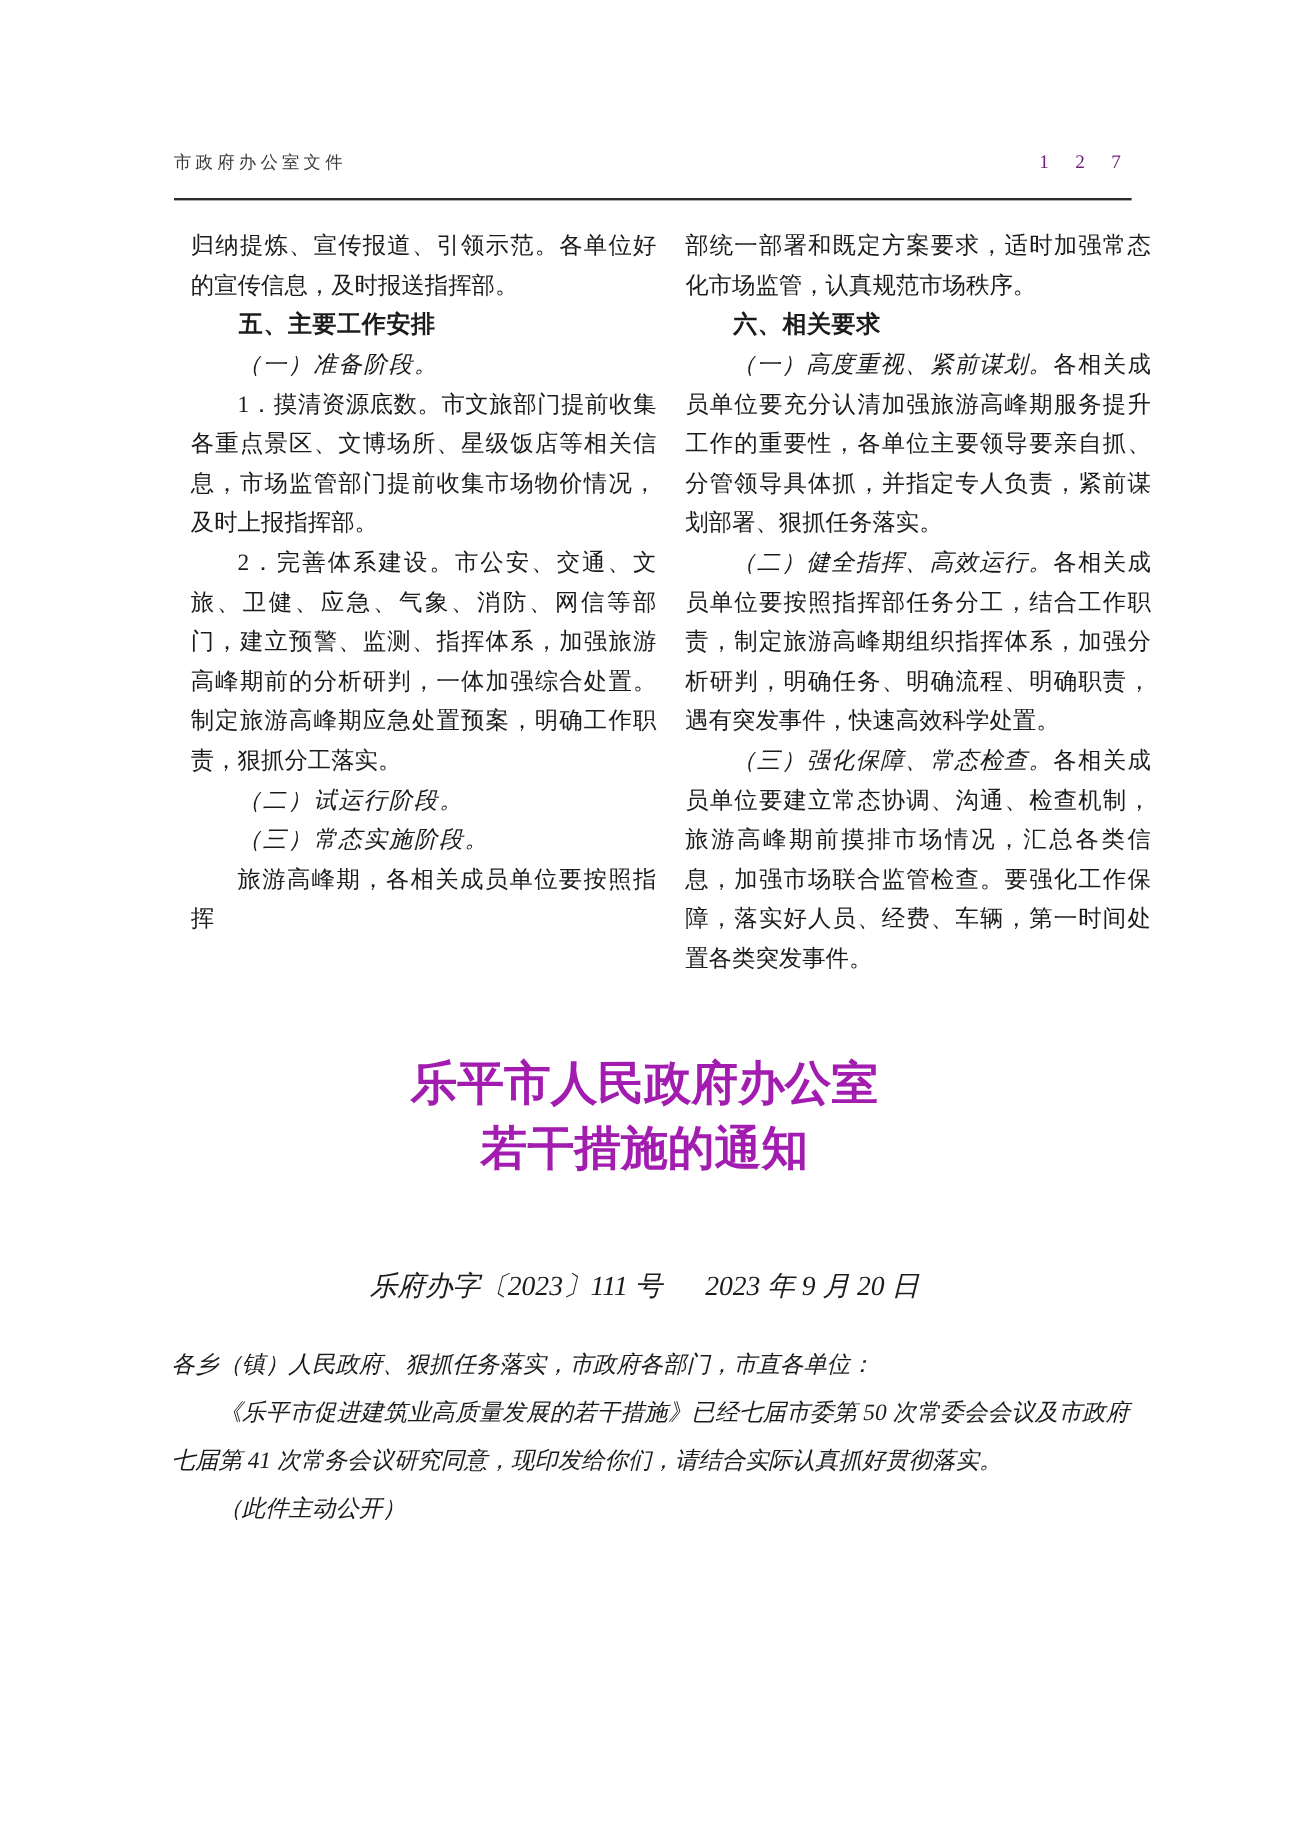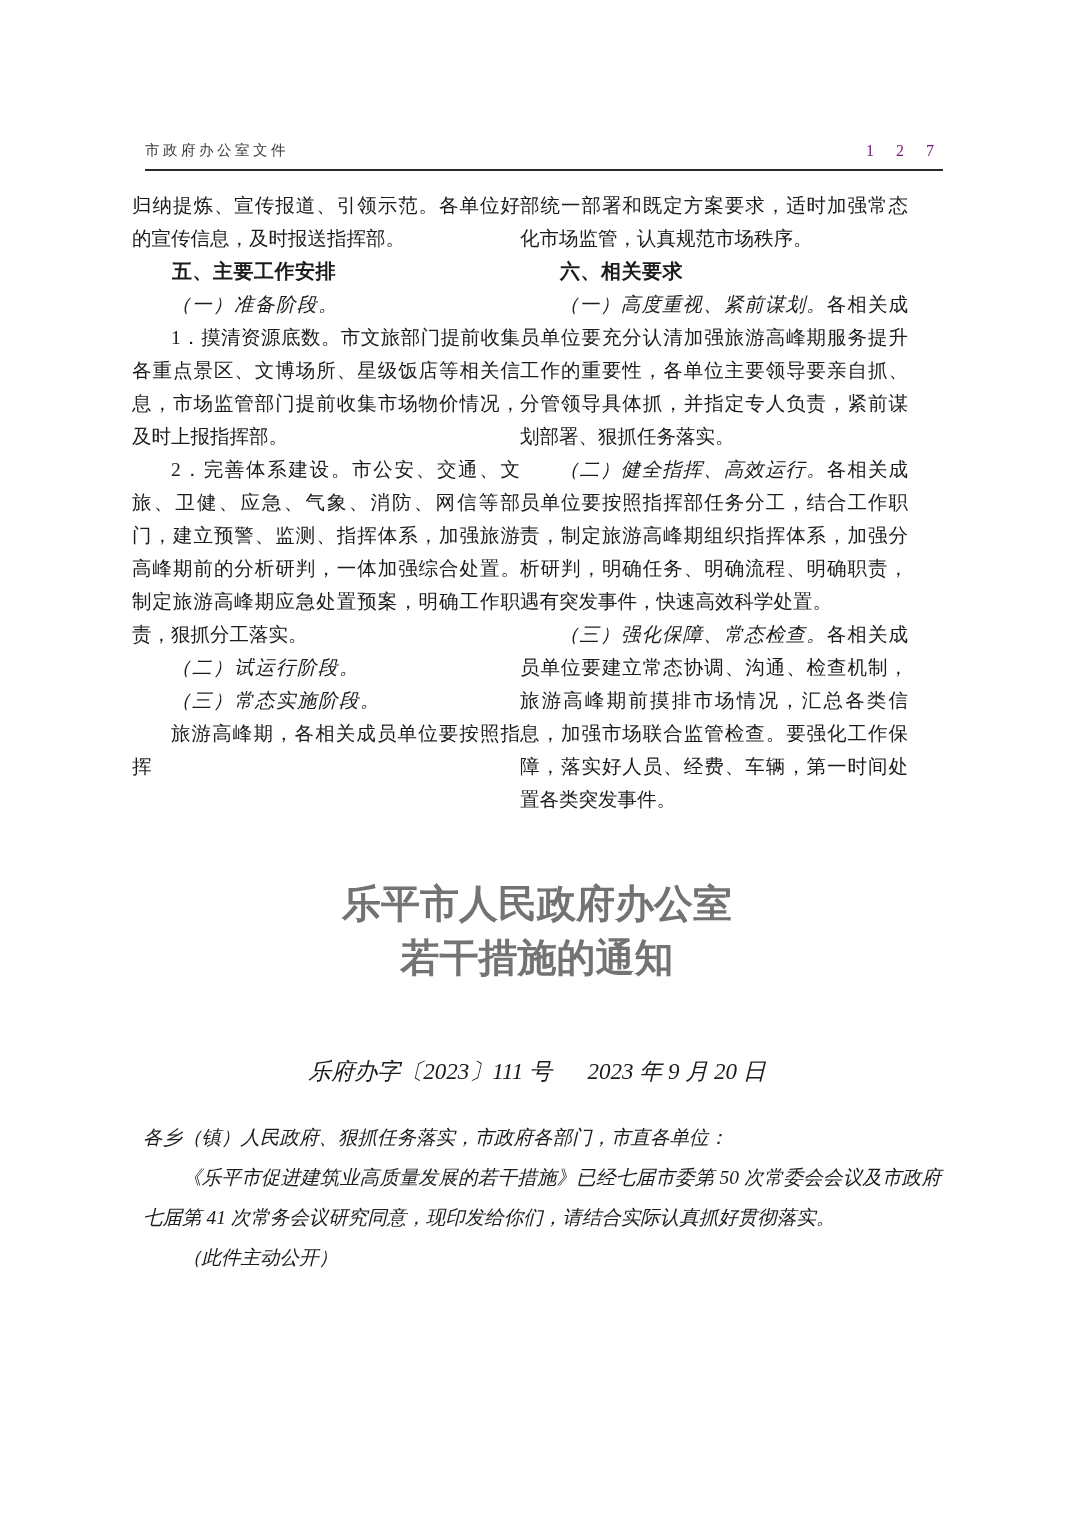--- a/index.html
+++ b/index.html
@@ -19,41 +19,40 @@
   
   .header {
     position: absolute;
     left: 145px;
     top: 126px;
     width: 798px;
     display: flex;
     justify-content: space-between;
     align-items: flex-end;
     border-bottom: 2px solid #2b2b2b;
-    padding-bottom: 9px;
-    margin-top: 15px;
+    padding-bottom: 20px;
   }
   .header-label {
     font-size: 14.5px;
     letter-spacing: 3.5px;
     color: #3a3a3a;
   }
   .page-number {
     font-size: 16px;
     letter-spacing: 9px;
     color: #701a75;
   }
   
   .columns {
     position: absolute;
-    left: 132px;
+    left: 159px;
     top: 189px;
     width: 800px;
     display: flex;
-    justify-content: flex-start;
+    justify-content: space-between;
   }
   .col {
     width: 388px;
     font-size: 19.5px;
     line-height: 33px;
     text-align: justify;
   }
   .para { margin: 0; }
   .indent { text-indent: 2em; }
   .heading {
@@ -70,21 +69,21 @@
   
   .notice-title {
     position: absolute;
     left: 0;
     top: 877px;
     width: 1074px;
     text-align: center;
     font-weight: bold;
     font-size: 39px;
     line-height: 54px;
-    color: #737373;
+    color: #a21caf;
   }
   
   .doc-meta {
     position: absolute;
     left: 0;
     top: 1056px;
     width: 1074px;
     text-align: center;
     font-style: italic;
     font-size: 23px;

